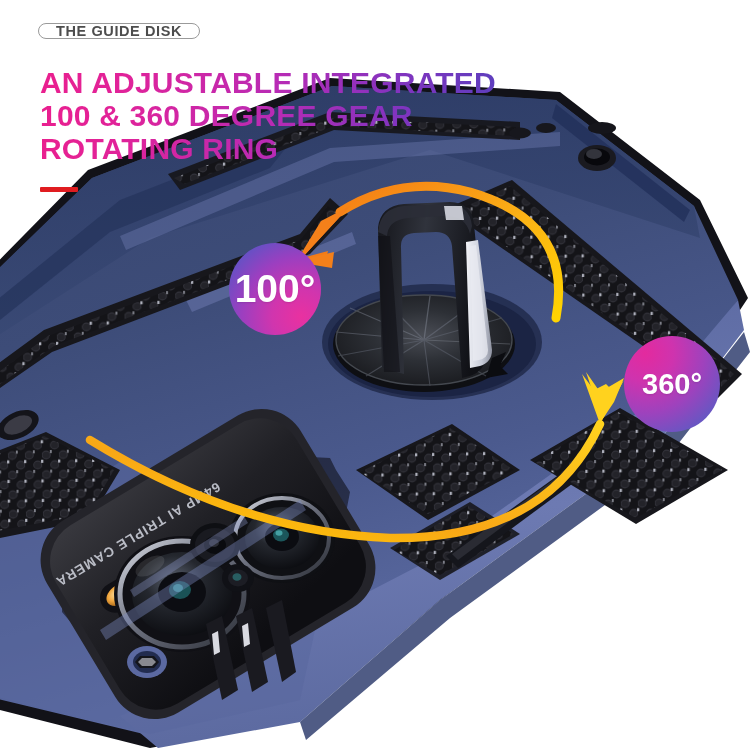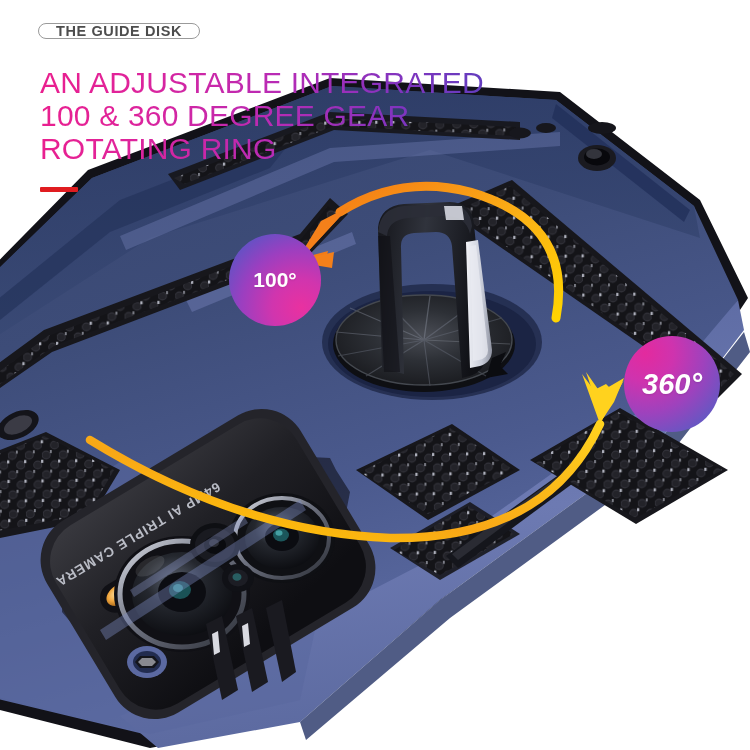--- a/index.html
+++ b/index.html
@@ -20,48 +20,47 @@
     display:flex;align-items:center;justify-content:center;
     box-sizing:border-box;
   }
   .badge-pill span{
     font-size:14.5px;font-weight:bold;color:#4d4d4d;letter-spacing:.6px;
     white-space:nowrap;line-height:1;
   }
 
   .headline{
     position:absolute;left:40px;top:66px;width:620px;
-    font-size:30px;font-weight:normal;letter-spacing:.2px;line-height:33px;
+    font-size:30px;font-weight:bold;letter-spacing:.2px;line-height:33px;
     white-space:pre-line;
     background:linear-gradient(95deg,#ea1f8e 0%,#e0239a 14%,#b82bb5 38%,#8034bf 58%,#5740bd 76%,#2c5bb3 93%,#2060ad 100%);
     -webkit-background-clip:text;background-clip:text;
     color:transparent;-webkit-text-fill-color:transparent;
   }
   .rule{
     position:absolute;left:40px;top:187px;width:38px;height:5px;background:#e01c20;border-radius:1px;
   }
 
   
   #photo{position:absolute;left:0;top:0;width:750px;height:750px;}
 
   
   .callout{
     position:absolute;border-radius:50%;
     display:flex;align-items:center;justify-content:center;
     color:#fff;font-weight:bold;
     text-shadow:0 1px 2px rgba(0,0,0,.10);
   }
   #c100{
-    left:229px;top:234px;width:92px;height:92px;font-size:21px;
+    left:229px;top:243px;width:92px;height:92px;font-size:39px;
     background:radial-gradient(circle at 78% 80%, #e931a0 0%, #d035ae 28%, #9b3fc0 58%, #6a4fc4 80%, #4e58c2 100%);
   }
   #c360{
     left:624px;top:336px;width:96px;height:96px;font-size:29px;
     background:radial-gradient(circle at 22% 18%, #e32a9e 0%, #cf33ae 26%, #9e42bd 55%, #6a55c2 80%, #4f60c0 100%);
-    font-style:italic;
   }
 </style>
 </head>
 <body>
 
 <div id="stage">
 
   <svg id="photo" viewBox="0 0 750 750" xmlns="http://www.w3.org/2000/svg">
     <defs>
 

